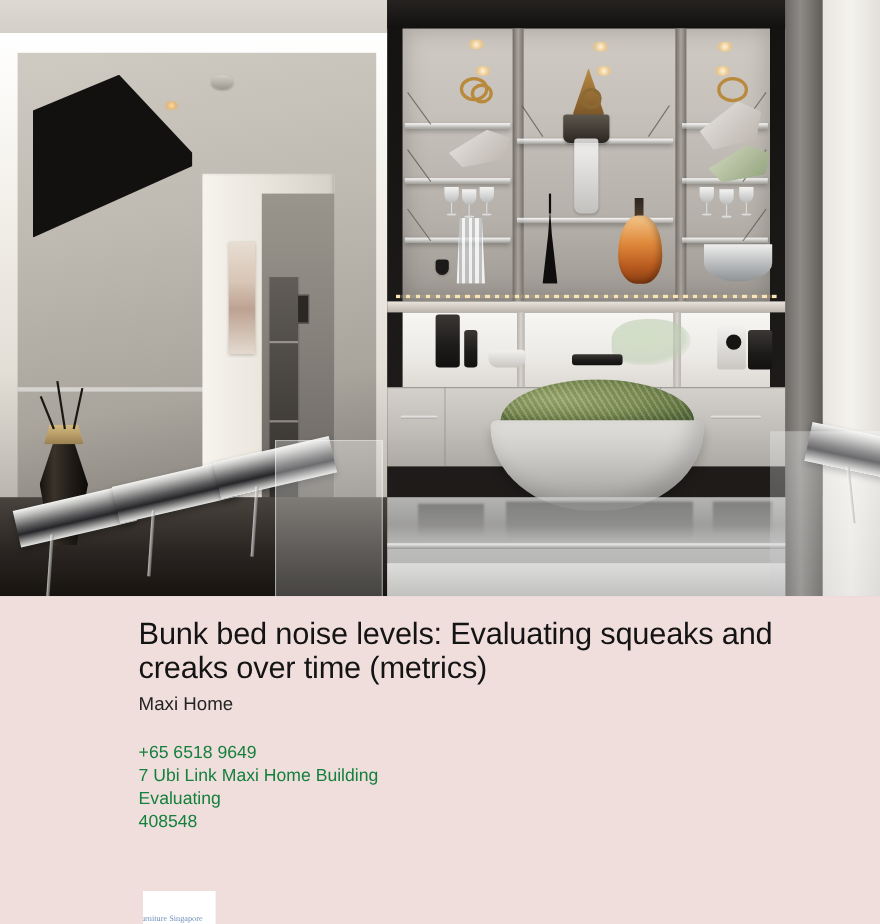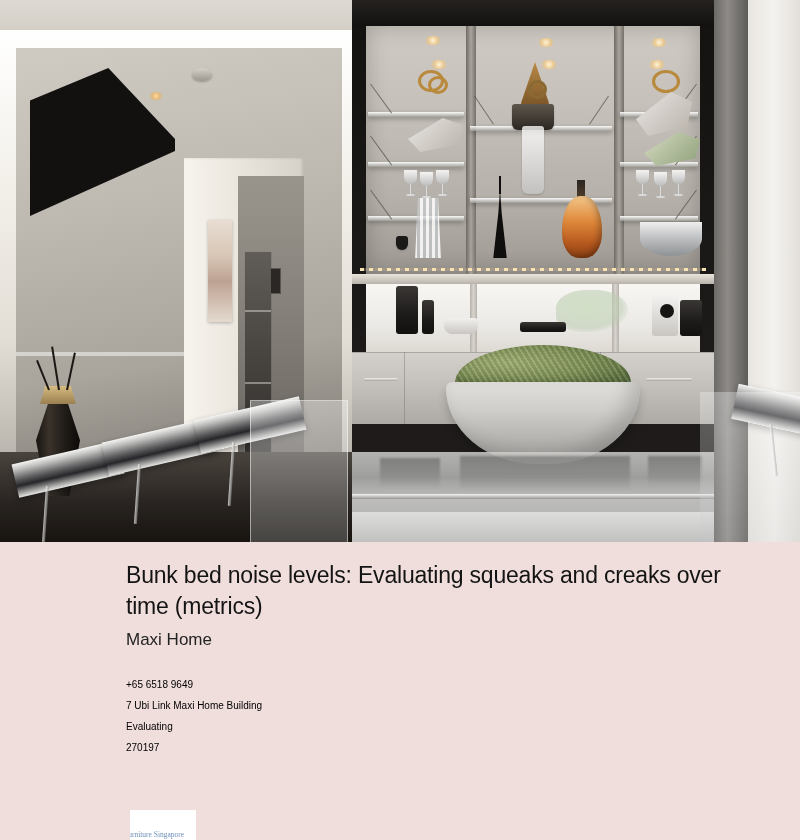--- a/index.html
+++ b/index.html
@@ -394,44 +394,44 @@
     position: absolute;
     left: 0; top: 542px;
     width: 800px; height: 298px;
     background: #f0dedc;
   }
   .headline {
     position: absolute;
     left: 126px; top: 18px;
     width: 600px;
     margin: 0;
-    font-size: 23px;
+    font-size: 28px;
     line-height: 31px;
     font-weight: 400;
     color: #141414;
     letter-spacing: -.2px;
   }
   .subtitle {
     position: absolute;
     left: 126px; top: 88px;
     margin: 0;
     font-size: 17px;
     line-height: 20px;
     font-weight: 400;
     color: #232323;
   }
   .contact {
     position: absolute;
     left: 126px; top: 132px;
     width: 660px;
   }
   .contact-line {
-    font-size: 10px;
+    font-size: 16px;
     line-height: 21px;
-    color: #000000;
+    color: #15803d;
   }
   .url {
     margin-top: 6px;
     font-size: 10.5px;
     line-height: 22px;
     color: #1d1d1d;
     width: 658px;
     word-break: break-all;
   }
   .logo-box {
@@ -618,21 +618,21 @@
   <div class="content">
 
     <h1 class="headline">Bunk bed noise levels: Evaluating squeaks and creaks over time (metrics)</h1>
 
     <div class="subtitle">Maxi Home</div>
 
     <div class="contact">
       <div class="contact-line">+65 6518 9649</div>
       <div class="contact-line">7 Ubi Link Maxi Home Building</div>
       <div class="contact-line">Evaluating</div>
-      <div class="contact-line">270197</div>
+      <div class="contact-line">408548</div>
     </div>
 
     <div class="logo-box">
       <div class="logo-text">Furniture Singapore</div>
     </div>
 
   </div>
 </div>
 
 </body></html>

